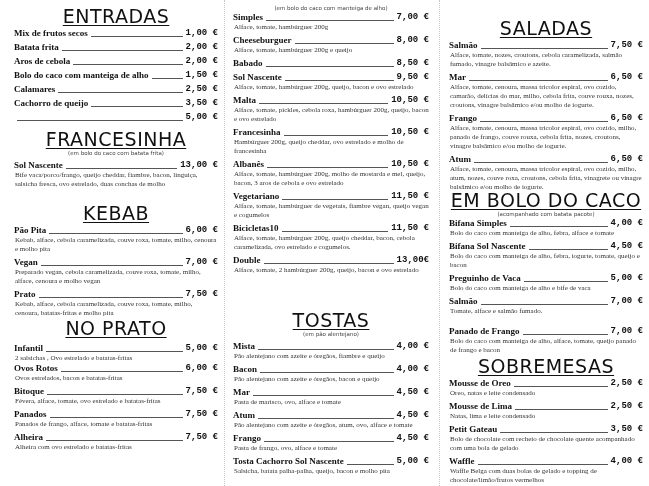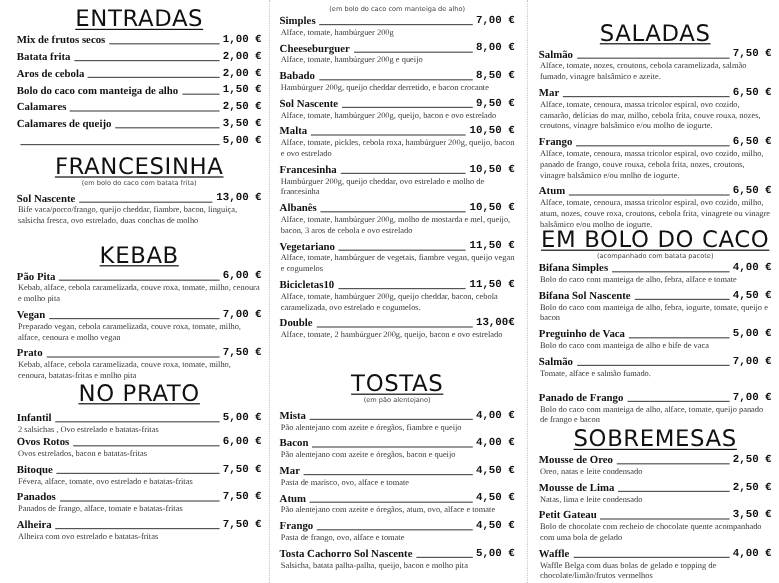--- a/index.html
+++ b/index.html
@@ -66,21 +66,21 @@
       </div>
     <div class="item">
         <div class="item-row">
           <span class="item-name">Calamares</span>
           <span class="leader"></span>
           <span class="item-price">2,50 €</span>
         </div>
       </div>
     <div class="item">
         <div class="item-row">
-          <span class="item-name">Calamares de queijo</span>
+          <span class="item-name">Cachorro de queijo</span>
           <span class="leader"></span>
           <span class="item-price">3,50 €</span>
         </div>
       </div>
     <div class="item">
         <div class="item-row">
           <span class="leader"></span>
           <span class="item-price">5,00 €</span>
         </div>
       </div>
@@ -191,21 +191,20 @@
           <span class="item-price">8,00 €</span>
         </div>
         <div class="item-desc">Alface, tomate, hambúrguer 200g e queijo</div>
       </div>
     <div class="item">
         <div class="item-row">
           <span class="item-name">Babado</span>
           <span class="leader"></span>
           <span class="item-price">8,50 €</span>
         </div>
-        <div class="item-desc">Hambúrguer 200g, queijo cheddar derretido, e bacon crocante</div>
       </div>
     <div class="item">
         <div class="item-row">
           <span class="item-name">Sol Nascente</span>
           <span class="leader"></span>
           <span class="item-price">9,50 €</span>
         </div>
         <div class="item-desc">Alface, tomate, hambúrguer 200g, queijo, bacon e ovo estrelado</div>
       </div>
     <div class="item">

